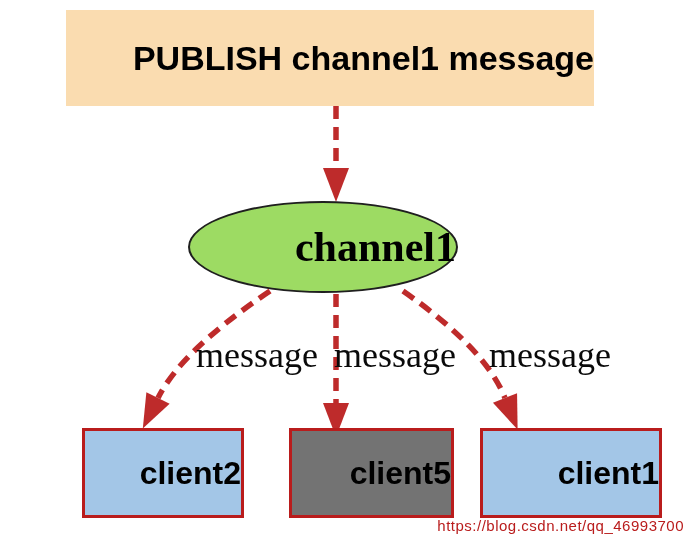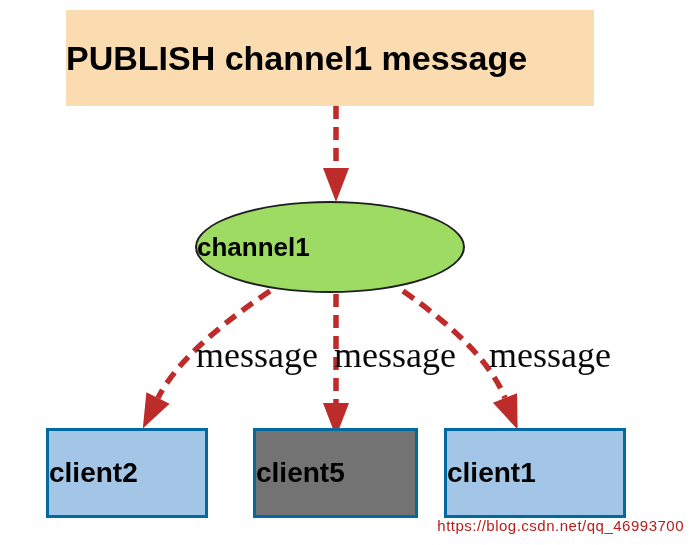--- a/index.html
+++ b/index.html
@@ -7,37 +7,39 @@
     position:relative;
     width:692px;height:545px;
     background:#ffffff;
     font-family:"Liberation Sans",sans-serif;
     overflow:hidden;
   }
   .edges{position:absolute;left:0;top:0;width:692px;height:545px;}
   .edge{fill:none;stroke-width:5.5px;stroke-dasharray:13 8;stroke-linecap:butt;}
   .node{
     position:absolute;
-    display:flex;align-items:center;justify-content:flex-start;
+    display:flex;align-items:center;justify-content:flex-end;
     box-sizing:border-box;
     color:#000;font-weight:bold;text-align:center;
   }
   .publisher{
     left:66px;top:10px;width:528px;height:96px;
     font-size:34px;
   }
   .channel{
-    left:195px;top:201px;width:270px;height:92px;
+    left:188px;top:201px;width:270px;height:92px;
     border:2.5px solid #1f1f1f;border-radius:50%;
-    font-size:26px;
+    font-size:42px;
+    font-family:Liberation Serif, serif;
   }
   .client{
     top:428px;height:90px;
-    border:3px solid #0369a1;
-    font-size:28px;
+    border:3px solid #b91c1c;
+    font-size:32px;
+    margin-left:36px;
   }
   .client-2{left:46px;width:162px;}
   .client-5{left:253px;width:165px;}
   .client-1{left:444px;width:182px;}
   .edge-label{
     position:absolute;top:334px;
     font-family:"Liberation Serif","DejaVu Serif",serif;
     font-size:36px;color:#0a0a0a;white-space:nowrap;
   }
   .edge-label-1{left:196px;}

